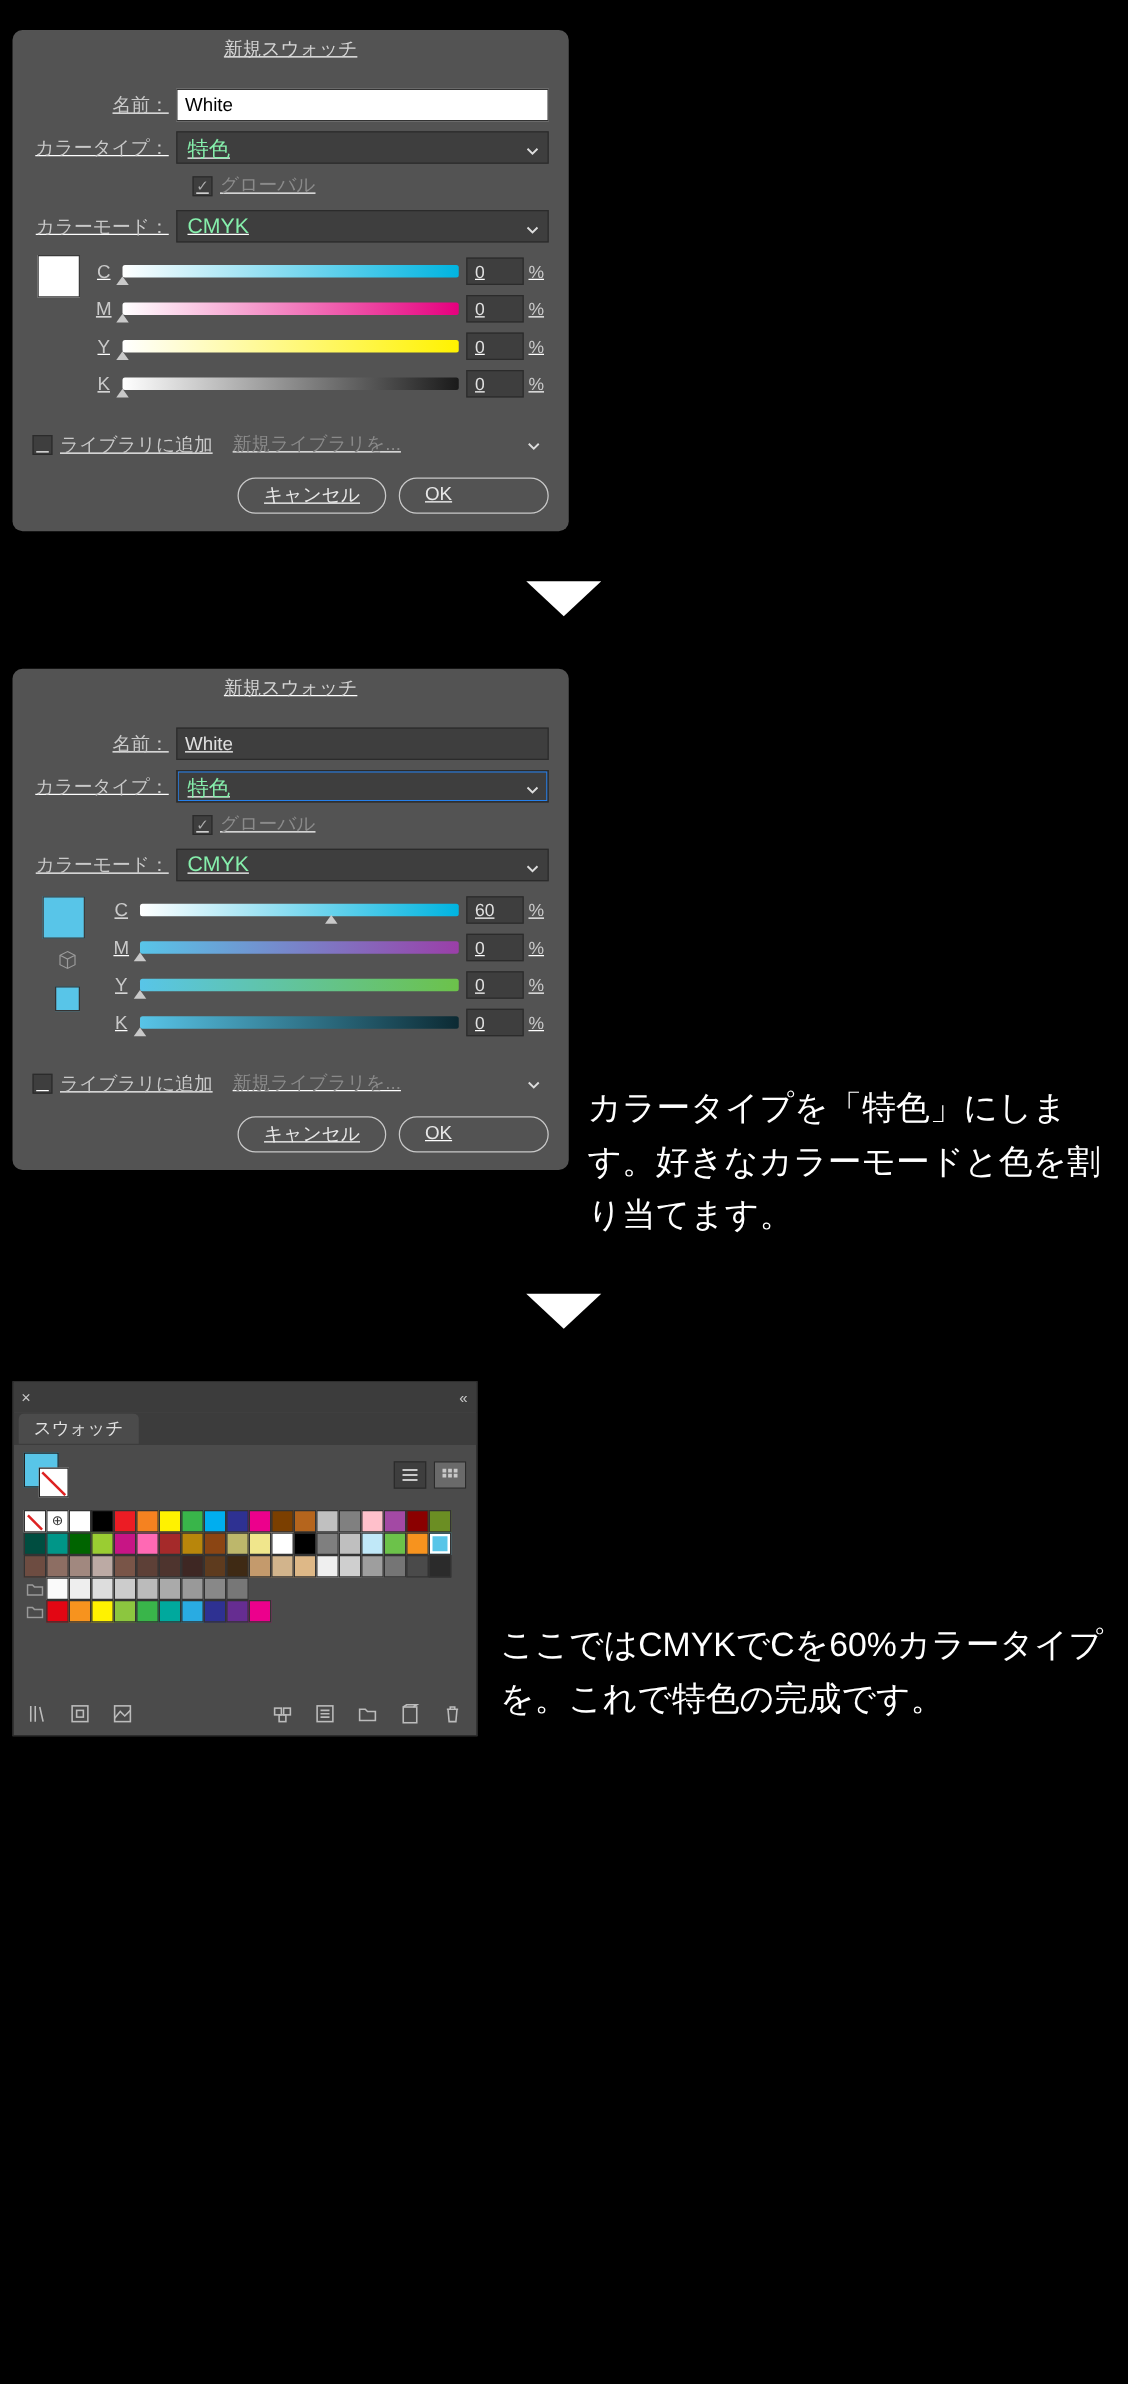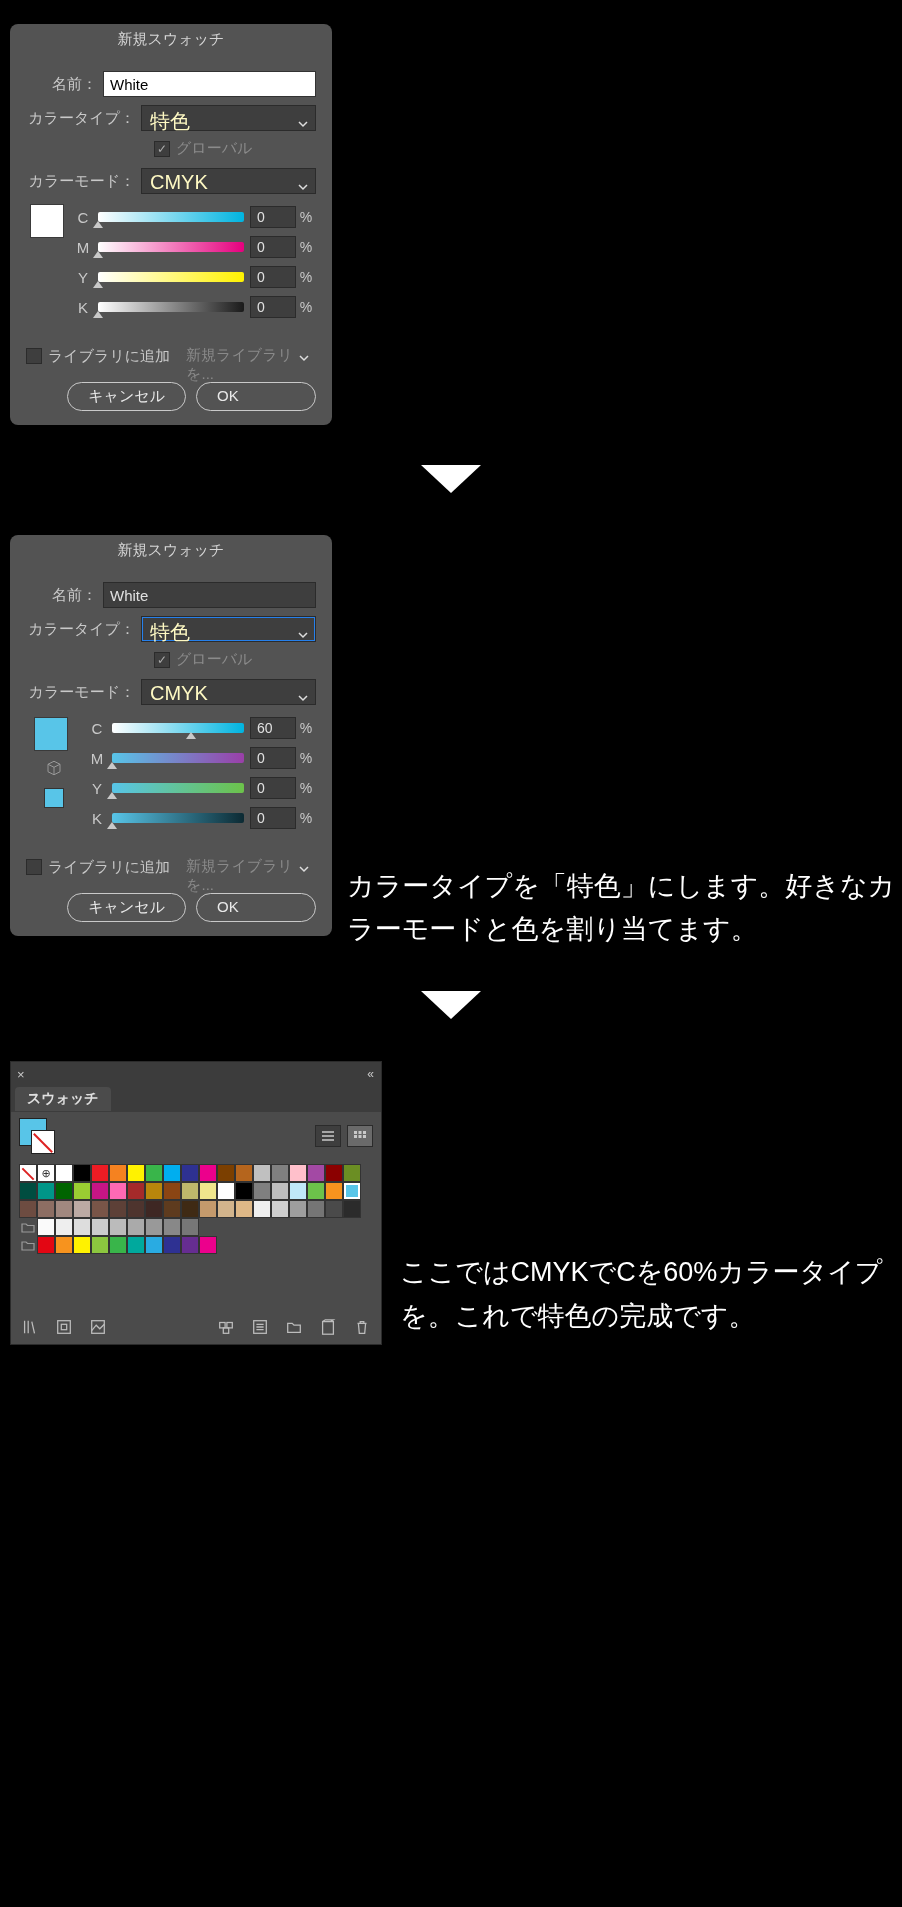--- a/index.html
+++ b/index.html
@@ -10,24 +10,25 @@
     padding: 0;
     color: #fff;
   }
   .page {
     width: 902px;
     position: relative;
   }
   .dialog {
     background: #535353;
     border-radius: 8px;
-    width: 322px;
+    width: 445px;
     position: relative;
     box-shadow: 0 4px 18px rgba(0,0,0,.5);
     margin-left: 10px;
+    text-decoration: underline;
   }
   .dialog-title {
     text-align: center;
     color: #d6d6d6;
     font-size: 15px;
     padding: 6px 0 8px 0;
   }
   .dialog-body {
     padding: 6px 16px 14px 16px;
     color: #c9c9c9;
@@ -55,25 +56,25 @@
     height: 26px;
   }
   .text-input.dark {
     background: #3e3e3e;
     color: #e0e0e0;
     border: 1px solid #2b2b2b;
   }
   .select {
     flex: 1;
     background: #3e3e3e;
-    color: #fef9c3;
+    color: #86efac;
     border: 1px solid #2b2b2b;
     height: 26px;
     padding: 2px 22px 2px 8px;
-    font-size: 20px;
+    font-size: 17px;
     position: relative;
   }
   .select.highlight {
     box-shadow: 0 0 0 1px #2680eb inset;
   }
   .select-chevron {
     position: absolute;
     right: 6px;
     top: 6px;
     width: 12px;
@@ -242,21 +243,20 @@
     height: 26px;
   }
   .tab-strip .tab {
     background: #4b4b4b;
     color: #e0e0e0;
     font-size: 14px;
     padding: 3px 12px;
     border-top-left-radius: 4px;
     border-top-right-radius: 4px;
     margin-left: 4px;
-    font-weight: bold;
   }
   .panel-head {
     display: flex;
     align-items: center;
     justify-content: space-between;
     padding: 6px 8px;
   }
   .current-stack {
     position: relative;
     width: 36px; height: 36px;

